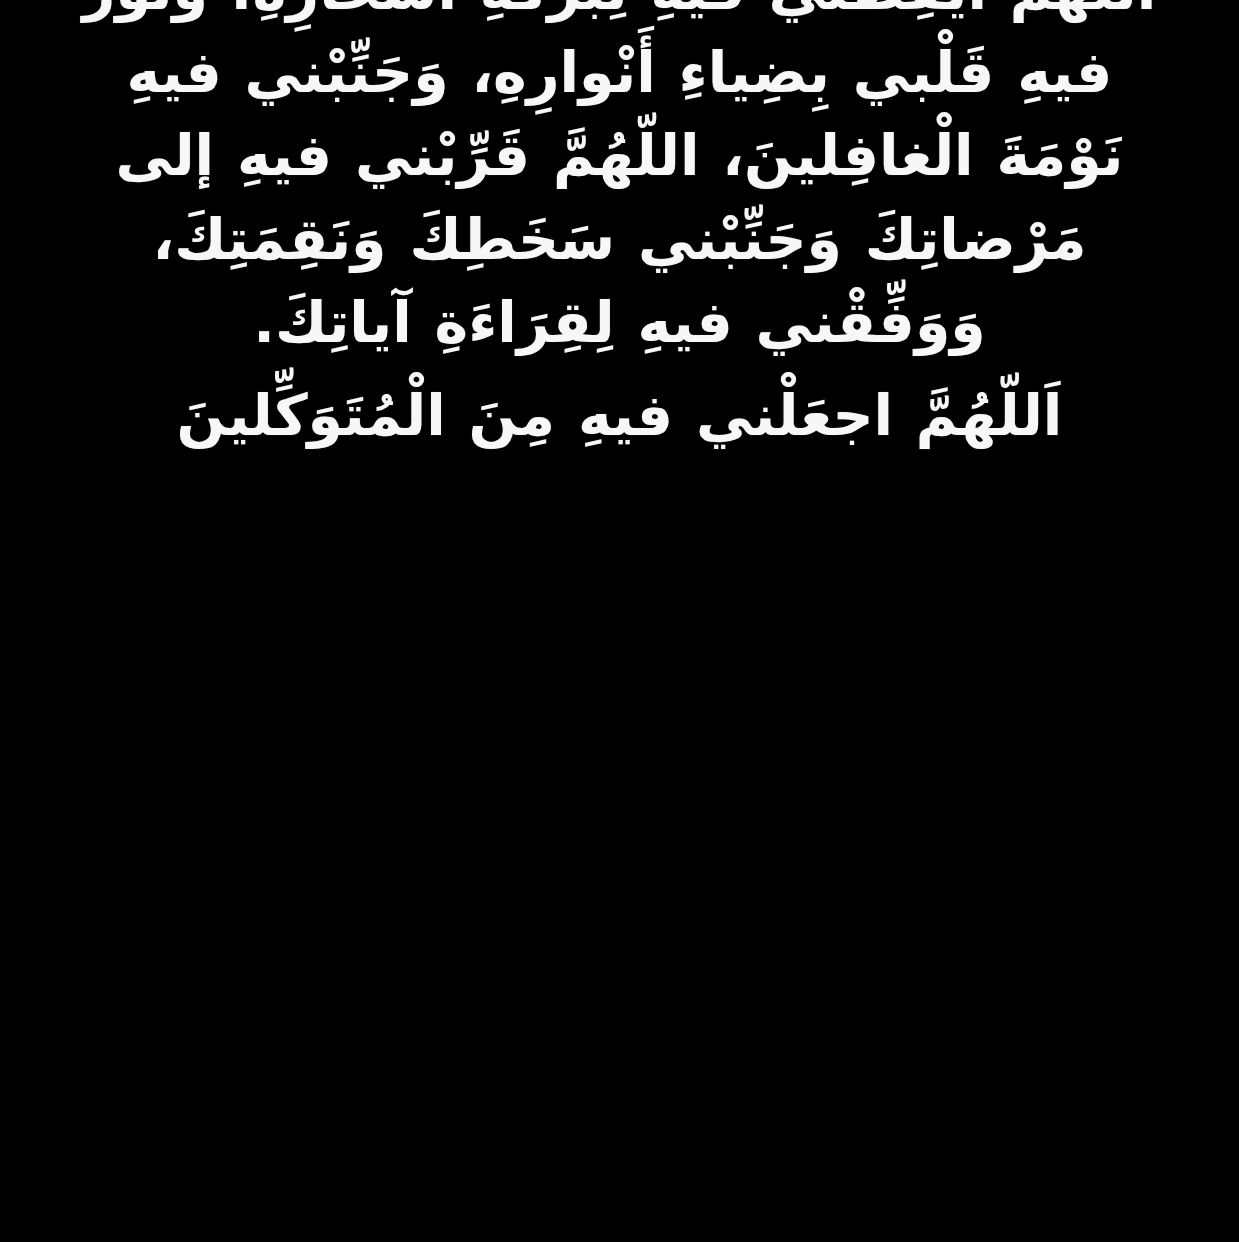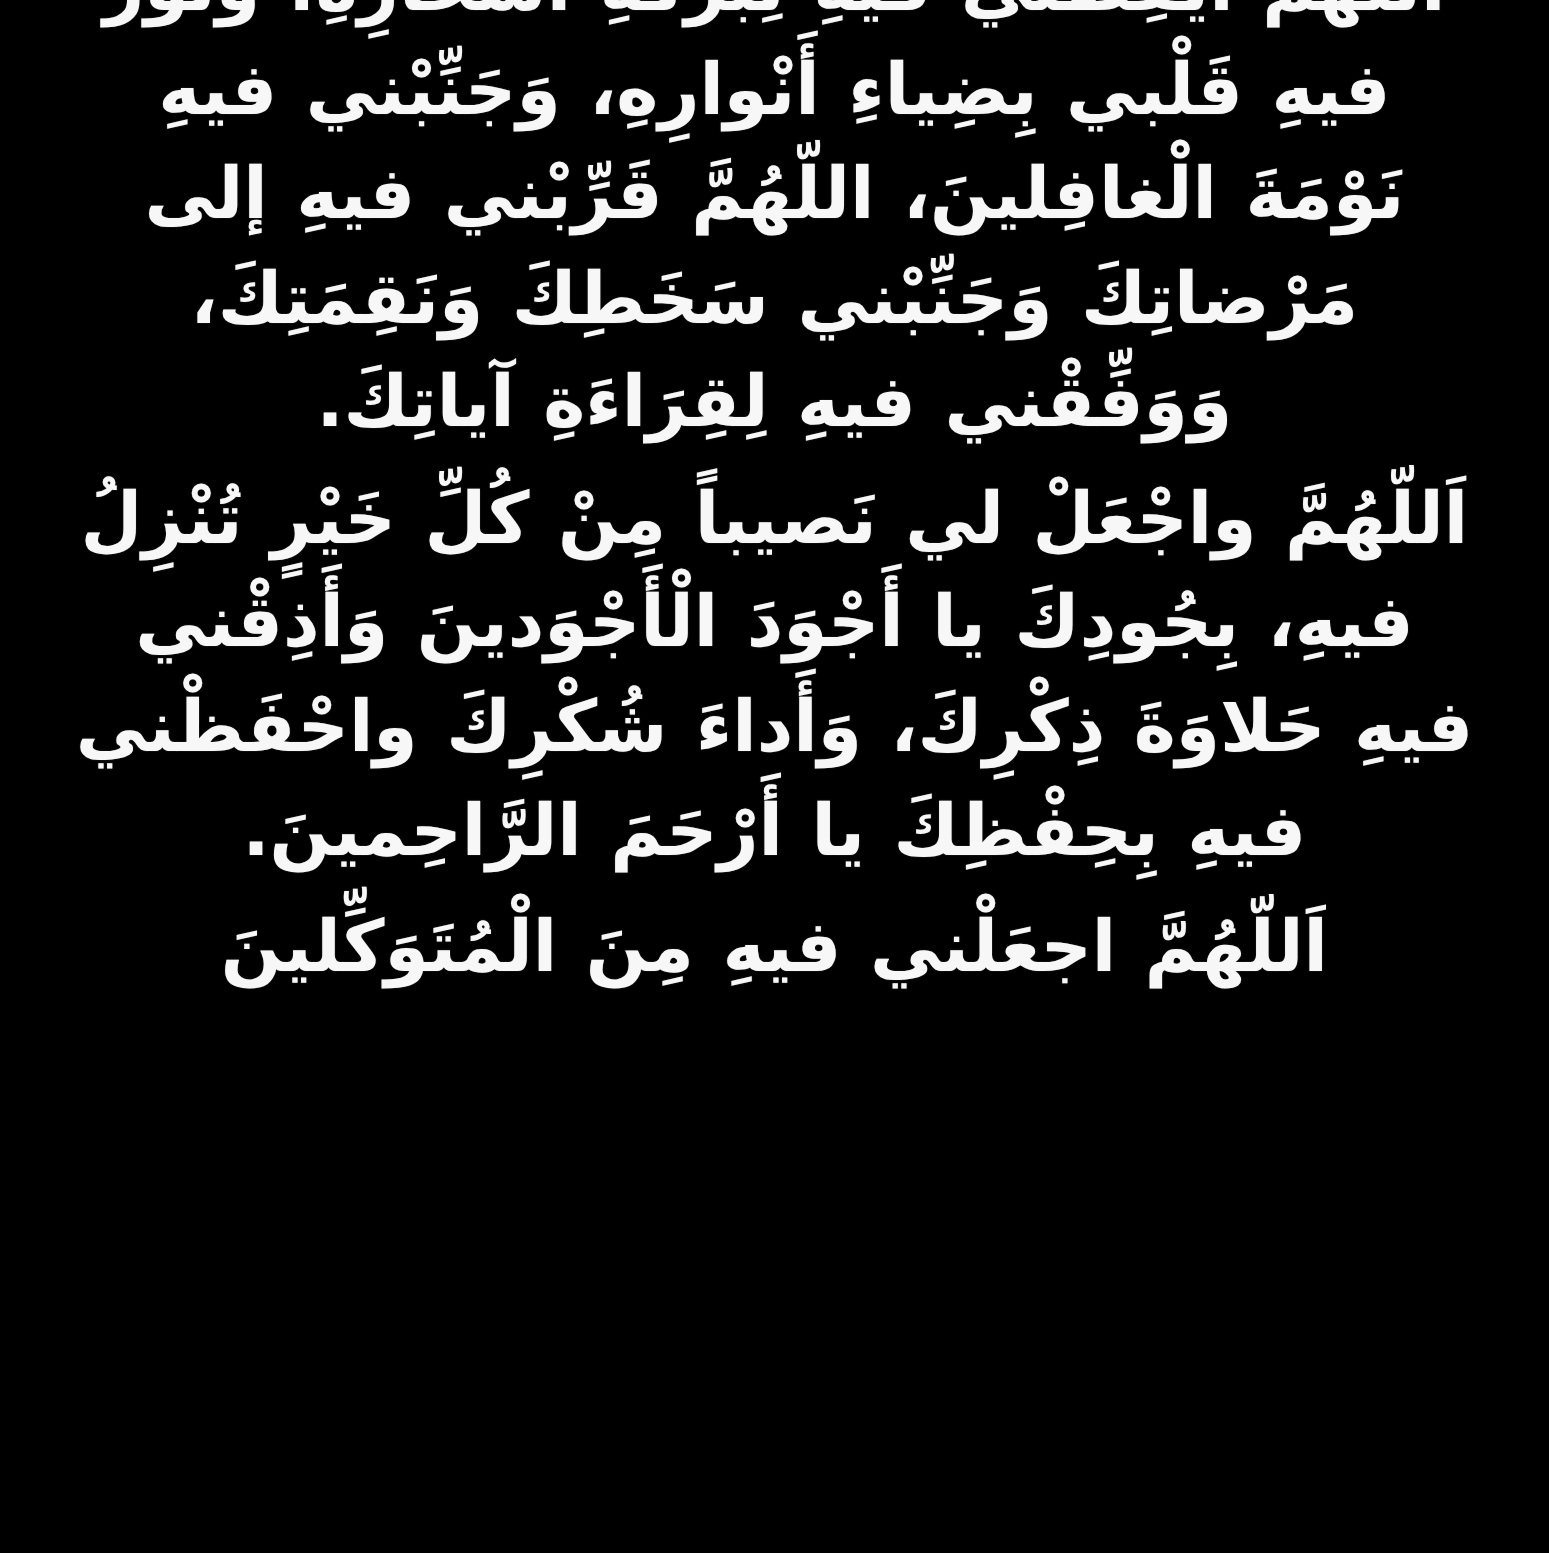--- a/index.html
+++ b/index.html
@@ -47,16 +47,15 @@
   .para.last {
     margin-bottom: 0;
   }
 </style>
 </head>
 <body>
 
 <div class="page">
   <div class="text-column">
     <p class="para first">اللَّهُمَّ أَيْقِظْني فيهِ لِبَرَكَةِ أَسْحارِهِ، وَنَوِّرْ فيهِ قَلْبي بِضِياءِ أَنْوارِهِ، وَجَنِّبْني فيهِ نَوْمَةَ الْغافِلينَ، اللّهُمَّ قَرِّبْني فيهِ إلى مَرْضاتِكَ وَجَنِّبْني سَخَطِكَ وَنَقِمَتِكَ، وَوَفِّقْني فيهِ لِقِرَاءَةِ آياتِكَ.</p>
-    <p class="para">اَللّهُمَّ واجْعَلْ لي نَصيباً مِنْ كُلِّ خَيْرٍ تُنْزِلُ فيهِ، بِجُودِكَ يا أَجْوَدَ الْأَجْوَدينَ وَأَذِقْني فيهِ حَلاوَةَ ذِكْرِكَ، وَأَداءَ شُكْرِكَ واحْفَظْني فيهِ بِحِفْظِكَ يا أَرْحَمَ الرَّاحِمينَ.</p>
     <p class="para last">اَللّهُمَّ اجعَلْني فيهِ مِنَ الْمُتَوَكِّلينَ</p>
   </div>
 </div>
 
 </body></html>

